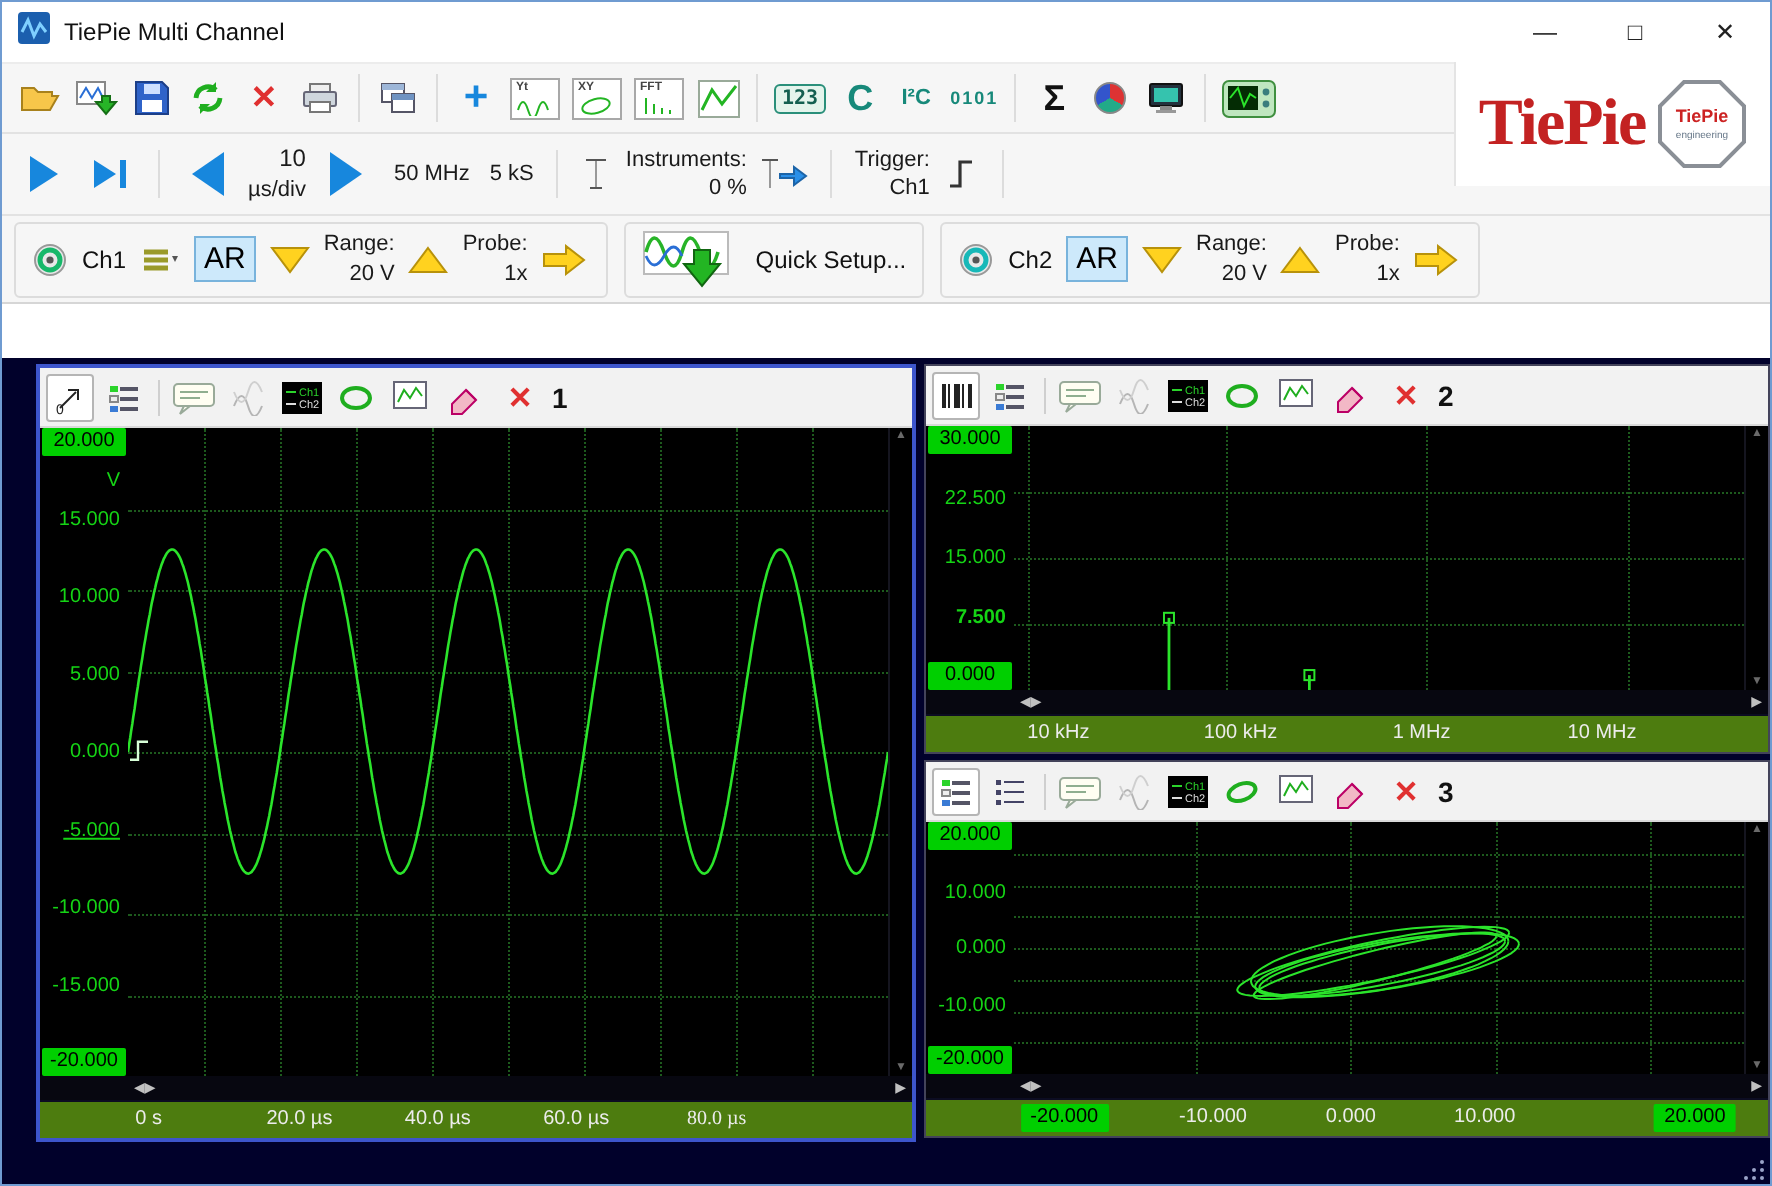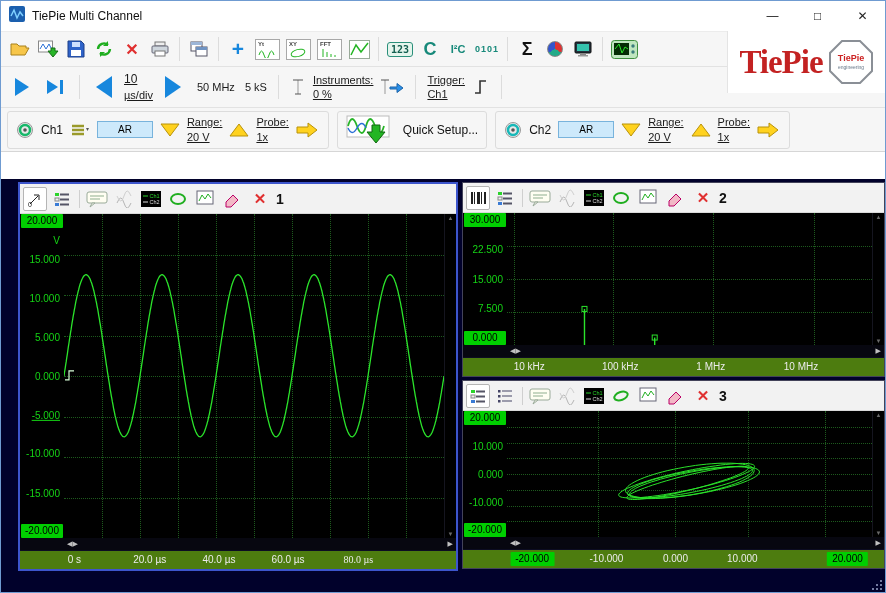--- a/index.html
+++ b/index.html
@@ -34,28 +34,28 @@
 .colorwheel{width:16px;height:16px;border-radius:50%;background:conic-gradient(#d33 0 120deg,#2a8 120deg 240deg,#35c 240deg);border:1px solid #888;display:block;}
 .mini-box{width:25px;height:21px;border:1px solid #a8a8a8;background:#fff;display:flex;flex-direction:column;align-items:flex-start;padding:1px 2px;}
 .mini-label{font-size:6px;line-height:7px;color:#444;font-weight:bold;}
 
 .play-tri{width:0;height:0;border-top:9px solid transparent;border-bottom:9px solid transparent;border-left:14px solid #1787dd;display:block;}
 .oneshot-wrap{display:flex;align-items:center;gap:2px;}
 .oneshot-t{width:0;height:0;border-top:7px solid transparent;border-bottom:7px solid transparent;border-left:11px solid #1787dd;}
 .oneshot-b{width:3px;height:14px;background:#1787dd;}
 .big-left{width:0;height:0;border-top:11px solid transparent;border-bottom:11px solid transparent;border-right:16px solid #1787dd;display:block;}
 .big-right{width:0;height:0;border-top:11px solid transparent;border-bottom:11px solid transparent;border-left:16px solid #1787dd;display:block;}
-.field{display:flex;flex-direction:column;align-items:flex-start;font-size:11px;color:#1a1a1a;line-height:1.3;text-decoration:underline;}
+.field{display:flex;flex-direction:column;align-items:flex-end;font-size:11px;color:#1a1a1a;line-height:1.3;}
 .field .val{font-size:11px;}
 .field .vbig{font-size:12px;}
 .rate{display:flex;gap:10px;font-size:11px;color:#1a1a1a;margin-left:4px;}
 
 .chan-group{height:38px;border:1px solid #dcdcdc;border-radius:3px;display:flex;align-items:center;gap:7px;padding:0 8px;flex:0 0 auto;}
 .chan-label{font-size:12px;color:#111;}
-.ar-btn{font-size:10px;padding:2px 20px;background:#cde9fb;border:1px solid #78b3dc;color:#000;}
+.ar-btn{font-size:15px;padding:2px 4px;background:#cde9fb;border:1px solid #78b3dc;color:#000;}
 .icon-btn{border:none;background:transparent;padding:0;display:flex;align-items:center;justify-content:center;}
 .qs-label{font-size:12px;color:#111;margin-left:4px;}
 
 .main{position:absolute;left:0;top:178px;width:884px;height:414px;background:#01012b;}
 .graph-panel{position:absolute;display:flex;flex-direction:column;background:#000;}
 #gp1{left:17px;top:3px;width:440px;height:389px;border:2px solid #3d55cc;}
 #gp2{left:461px;top:3px;width:423px;height:195px;border:1px solid #43435a;}
 #gp3{left:461px;top:201px;width:423px;height:189px;border:1px solid #43435a;}
 .gtb{height:30px;flex:0 0 30px;background:#f2f2f2;border-bottom:1px solid #d9d9d9;display:flex;align-items:center;padding:0 3px;gap:2px;}
 .gtb-icons{display:flex;align-items:center;gap:3px;}
@@ -565,21 +565,21 @@
             </button>
           </span>
         <button class="gclose">✕</button>
         <span class="gnum">2</span>
       </div>
       <div class="gbody">
         <div class="yaxis" id="g2y">
             <div class="ytick boxed" style="top: 0%; transform: translateY(0%);">30.000</div>
             <div class="ytick" style="top: 25%; transform: translateY(-25%);">22.500</div>
             <div class="ytick" style="top: 50%; transform: translateY(-50%);">15.000</div>
-            <div class="ytick" style="top: 75%; transform: translateY(-75%);">7.500</div>
+            <div class="ytick" style="top: 75%; transform: translateY(-75%); font-weight: bold;">7.500</div>
             <div class="ytick boxed" style="top: 100%; transform: translateY(-100%);">0.000</div>
           </div>
         <div class="plot" id="plot2">
             <div class="gridv" style="left: 84%;"></div>
             <div class="gridv" style="left: 56.5%;"></div>
             <div class="gridv" style="left: 29%;"></div>
             <div class="gridv" style="left: 2%;"></div>
             <div class="gridh" style="top: 75%;"></div>
             <div class="gridh" style="top: 50%;"></div>
             <div class="gridh" style="top: 25%;"></div>

